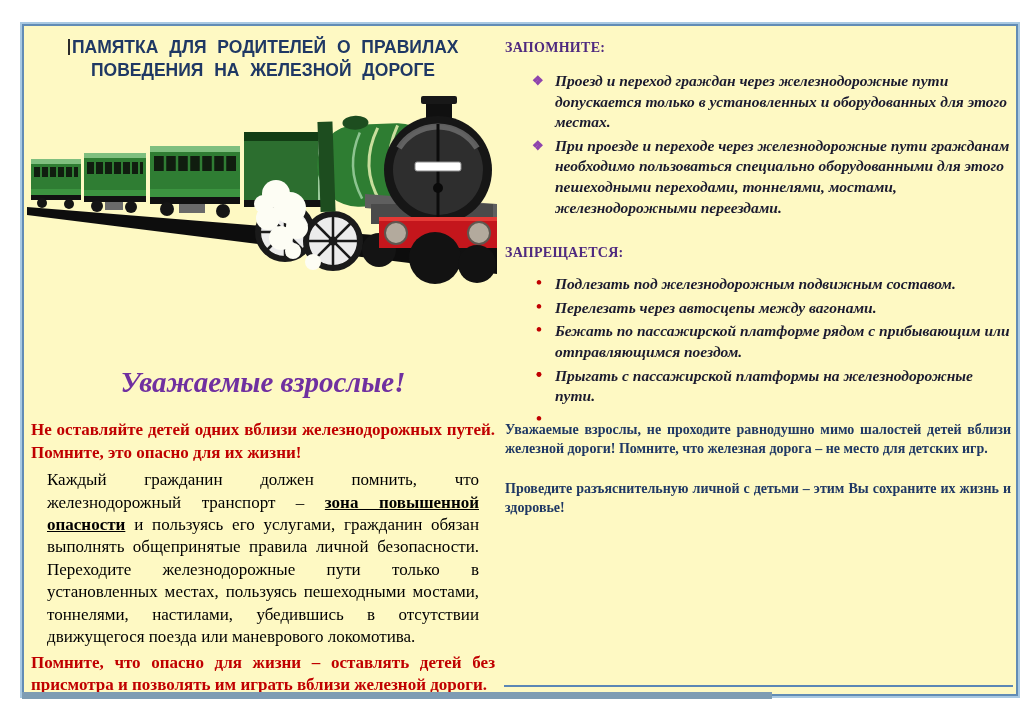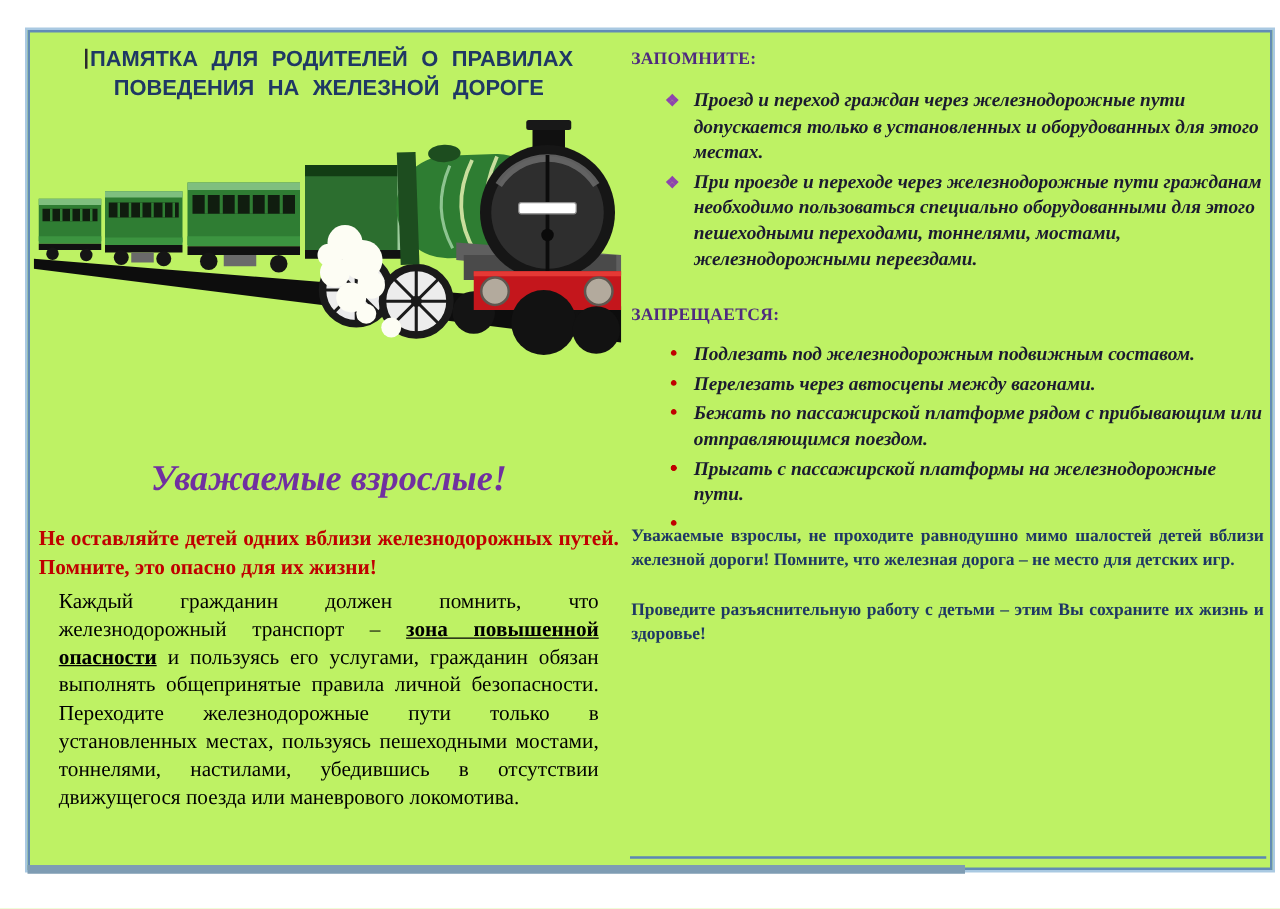--- a/index.html
+++ b/index.html
@@ -4,21 +4,21 @@
 <style>
   html,body { margin:0; padding:0; }
   body {
     width:1024px; height:727px; background:#ffffff; position:relative;
     font-family:"Liberation Serif","DejaVu Serif",serif; overflow:hidden;
   }
   .frame {
     position:absolute; left:20px; top:22px; width:996px; height:672px;
     border:2px solid #a9c9e2;
   }
-  .frame-inner { position:absolute; inset:0; border:2px solid #628cb5; background:#bef264; }
+  .frame-inner { position:absolute; inset:0; border:2px solid #628cb5; background:#fef9c3; }
   .bottom-band { position:absolute; left:-2px; bottom:-5px; width:750px; height:7px; background:#7e9cb3; }
   .rc-underline { position:absolute; left:480px; right:3px; bottom:7px; height:2px; background:#5b87b5; }
 
   .left-col  { position:absolute; left:7px;  top:6px; width:464px; }
   .right-col { position:absolute; left:481px; top:6px; width:506px; }
 
   
   .title {
     margin:4px 0 0; text-align:center; color:#1f3864;
     font-family:"Liberation Sans","DejaVu Sans",sans-serif;
@@ -189,20 +189,21 @@
             <circle cx="236" cy="108" r="9"></circle>
         </g>
       </svg>
 
       <h2 class="greeting">Уважаемые взрослые!</h2>
 
       <p class="warn warn1">Не оставляйте  детей одних вблизи железнодорожных путей.  Помните,  это опасно для их жизни!</p>
 
       <p class="body-p"><span>Каждый гражданин должен помнить, что железнодорожный транспорт – </span><span class="hl">зона повышенной опасности</span><span> и пользуясь его услугами, гражданин обязан выполнять общепринятые правила личной безопасности.  Переходите железнодорожные пути только в установленных  местах, пользуясь пешеходными  мостами,  тоннелями,  настилами, убедившись в отсутствии  движущегося поезда или маневрового локомотива.</span></p>
 
+      <p class="warn warn2">Помните, что опасно для жизни – оставлять детей без присмотра  и позволять  им играть  вблизи  железной дороги.</p>
     </div>
 
     <div class="right-col">
       <h3 class="rc-heading">ЗАПОМНИТЕ:</h3>
 
       <ul class="rc-list remember">
         <li><span class="blt">❖</span><span>Проезд и переход граждан через железнодорожные пути допускается только в установленных  и оборудованных для этого местах.</span></li>
         <li><span class="blt">❖</span><span>При проезде и переходе через железнодорожные пути гражданам необходимо пользоваться специально оборудованными для этого пешеходными переходами, тоннелями, мостами, железнодорожными переездами.</span></li>
       </ul>
 
@@ -212,19 +213,19 @@
         <li><span class="blt">•</span><span>Подлезать под железнодорожным  подвижным составом.</span></li>
         <li><span class="blt">•</span><span>Перелезать через автосцепы  между вагонами.</span></li>
         <li><span class="blt">•</span><span>Бежать по пассажирской платформе рядом с прибывающим или отправляющимся поездом.</span></li>
         <li><span class="blt">•</span></li>
         <li><span class="blt">•</span></li>
         <li><span class="blt">•</span><span>Прыгать с пассажирской платформы на железнодорожные пути.</span></li>
         <li><span class="blt">•</span></li>
       </ul>
 
       <p class="closing closing1">Уважаемые взрослы, не проходите равнодушно мимо шалостей детей вблизи железной дороги!  Помните, что железная дорога – не место для детских игр.</p>
-      <p class="closing closing2">Проведите разъяснительную работу с детьми – этим Вы сохраните их жизнь и здоровье!</p>
+      <p class="closing closing2">Проведите разъяснительную личной с детьми – этим Вы сохраните их жизнь и здоровье!</p>
     </div>
 
     <div class="rc-underline"></div>
     <div class="bottom-band"></div>
   </div>
 </div>
 
 </body></html>

